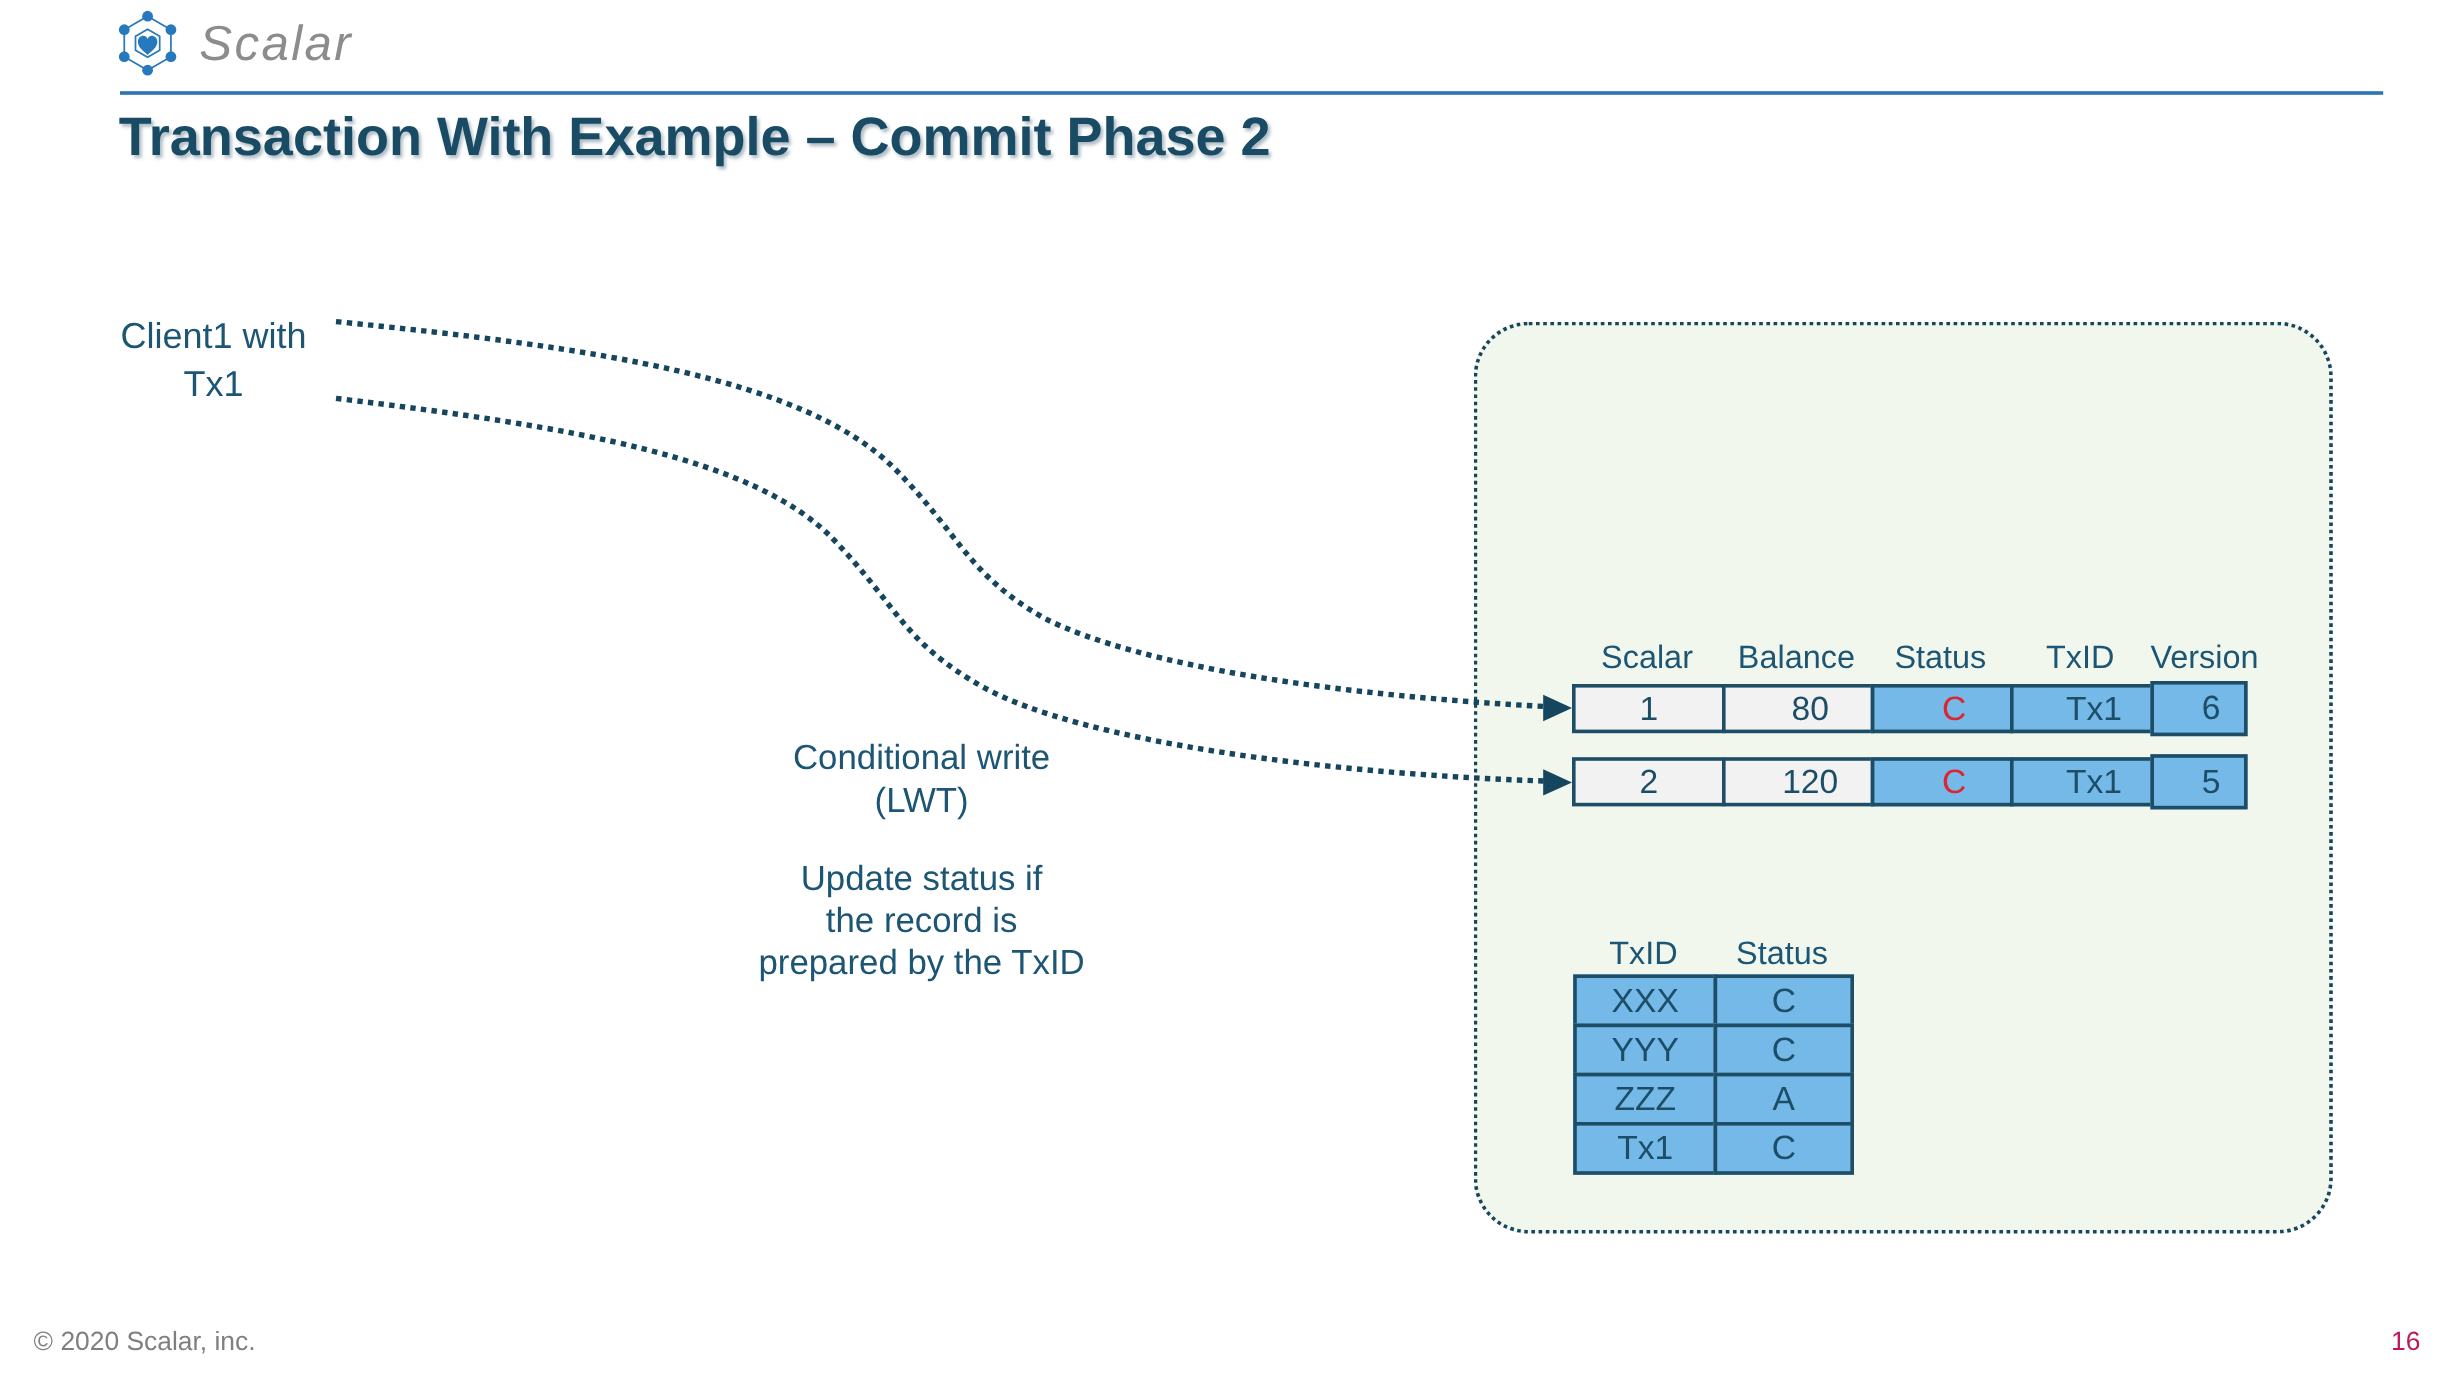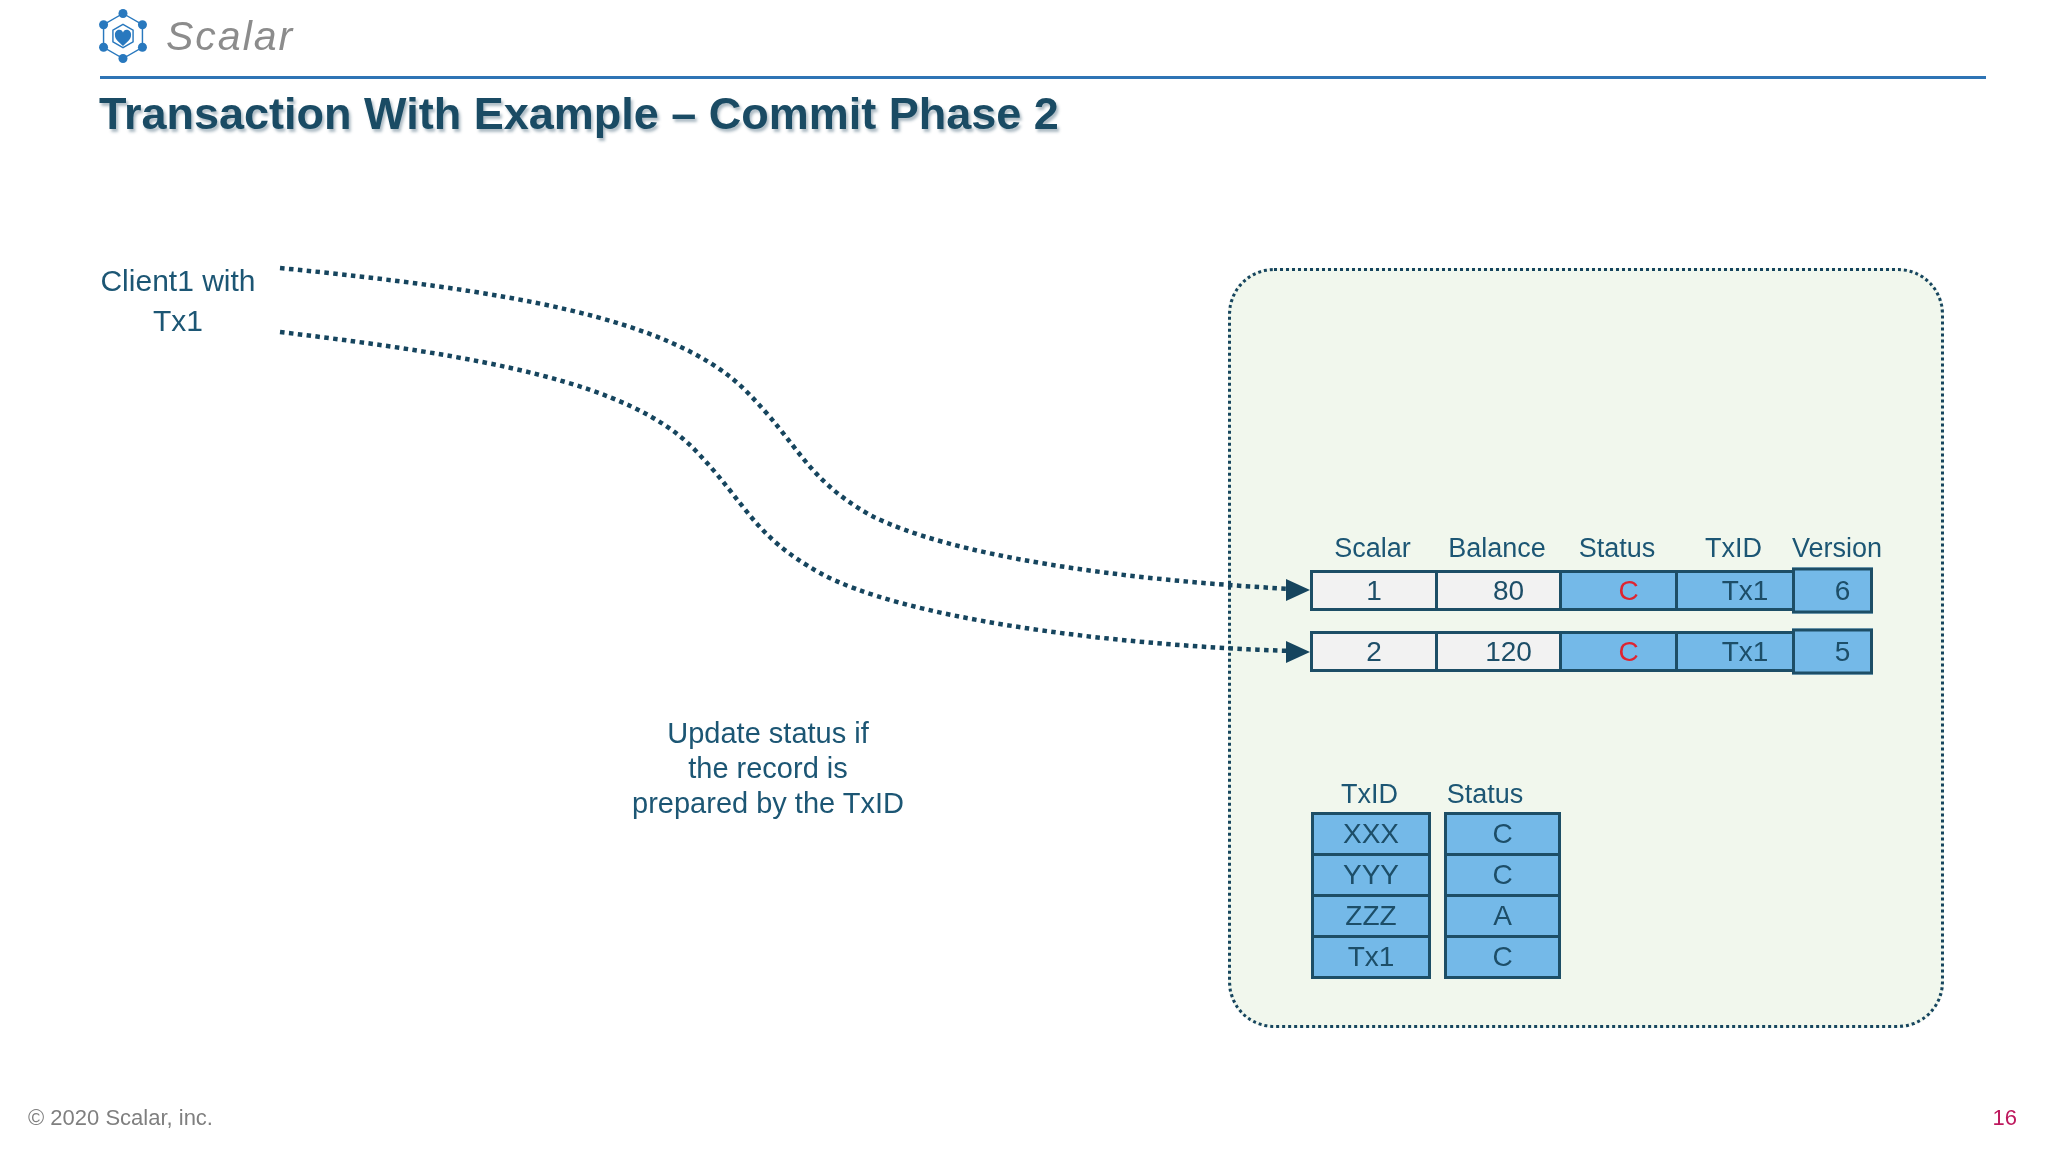--- a/index.html
+++ b/index.html
@@ -41,21 +41,21 @@
   .cell + .cell { margin-left:-3px;padding-left:20px; }
   .w0{width:128px}.w1{width:127px}.w2{width:119px}.w3{width:120px}.w4{width:81px}
   .cell.light { background:#F2F2F2; }
   .cell.blue  { background:#74B9E8; }
   .cell.version { height:46px; transform:translateY(-2.5px); }
   .cell.red { color:#DF2430; }
   
   .st-headers { position:absolute; left:1311px; top:779px; display:flex; font-size:27px; z-index:3; }
   .shw0{width:117px}.shw1{width:114px}
   .st-body { position:absolute; left:1311px; top:812px; z-index:3; }
-  .st-row { display:flex;gap:16px; }
+  .st-row { display:flex; }
   .st-row + .st-row { margin-top:-3px; }
   .st-cell {
     box-sizing:border-box; height:44px; border:3px solid #1D4E66; background:#74B9E8;
     display:flex; align-items:center; justify-content:center; font-size:28px; color:#1D4E68;
   }
   .st-c0{width:120px} .st-c1{width:117px; margin-left:-3px}
   
   .copyright { position:absolute; left:28px; top:1105px; font-size:22px; color:#7F7F7F; }
   .page-number { position:absolute; right:31px; top:1105px; font-size:22px; color:#be185d;margin-left:44px; }
 </style>
@@ -93,20 +93,24 @@
 
   <div class="cassandra-box"></div>
 
   <svg class="arrows" width="2048" height="1152" viewBox="0 0 2048 1152">
     <path d="M 280 268 C 500 290, 670 316, 745 390 C 800 445, 805 478, 870 515 C 950 556, 1120 580, 1292 589" fill="none" stroke="#16455E" stroke-width="4.5" stroke-dasharray="4.5 4.4"></path>
     <polygon points="1286,579 1286,601 1310,590" fill="#16455E"></polygon>
     <path d="M 280 332 C 480 356, 630 382, 695 450 C 748 505, 752 535, 820 573 C 900 617, 1100 645, 1292 651" fill="none" stroke="#16455E" stroke-width="4.5" stroke-dasharray="4.5 4.4"></path>
     <polygon points="1286,641 1286,663 1310,652" fill="#16455E"></polygon>
   </svg>
 
+  <div class="annotation annotation-1">
+    <div>Conditional write</div>
+    <div>(LWT)</div>
+  </div>
   <div class="annotation annotation-2">
     <div>Update status if</div>
     <div>the record is</div>
     <div>prepared by the TxID</div>
   </div>
 
   <div class="rt-headers">
     <span class="hw0">Scalar</span>
     <span class="hw1">Balance</span>
     <span class="hw2">Status</span>

